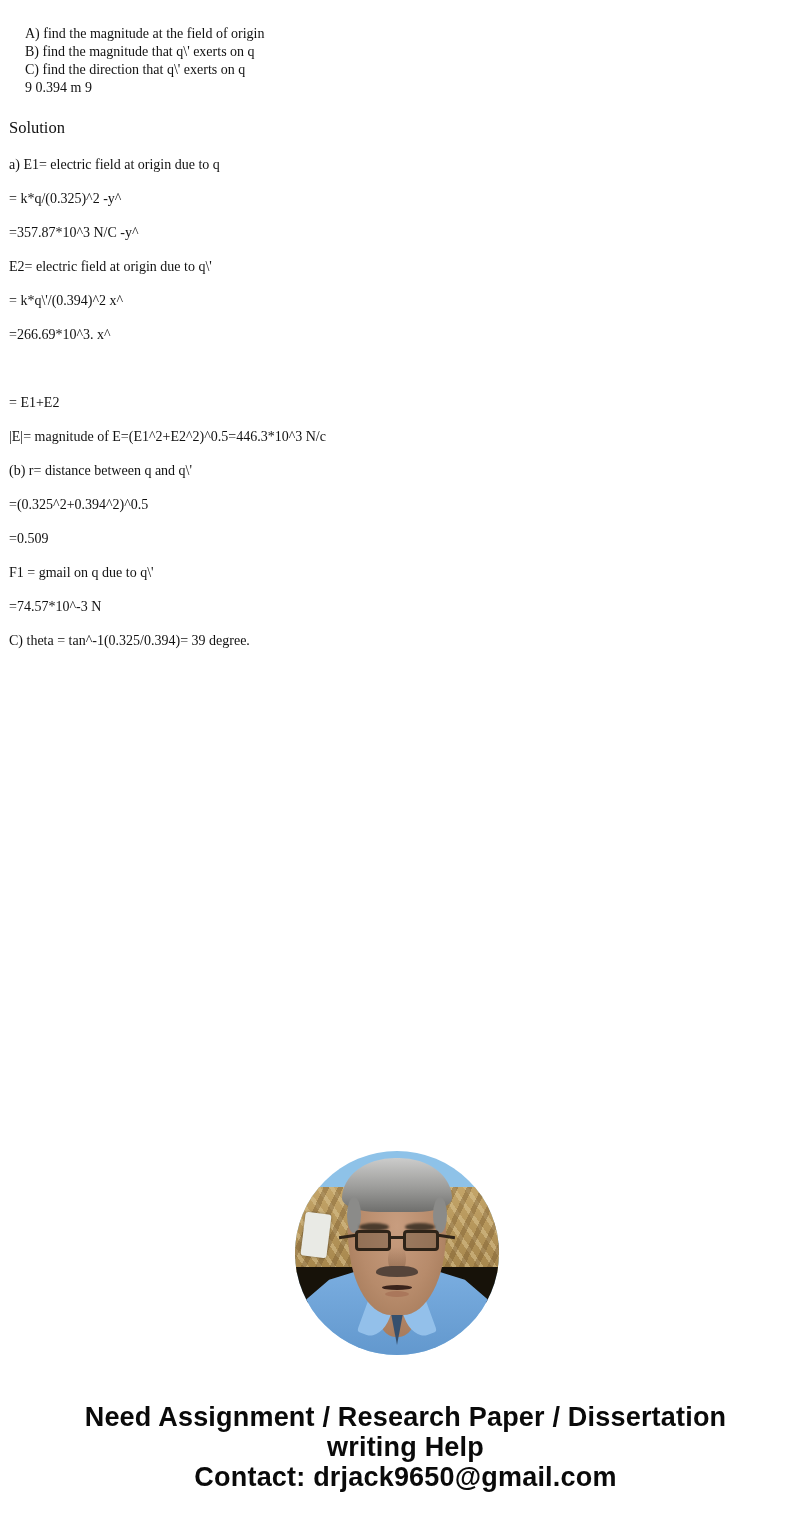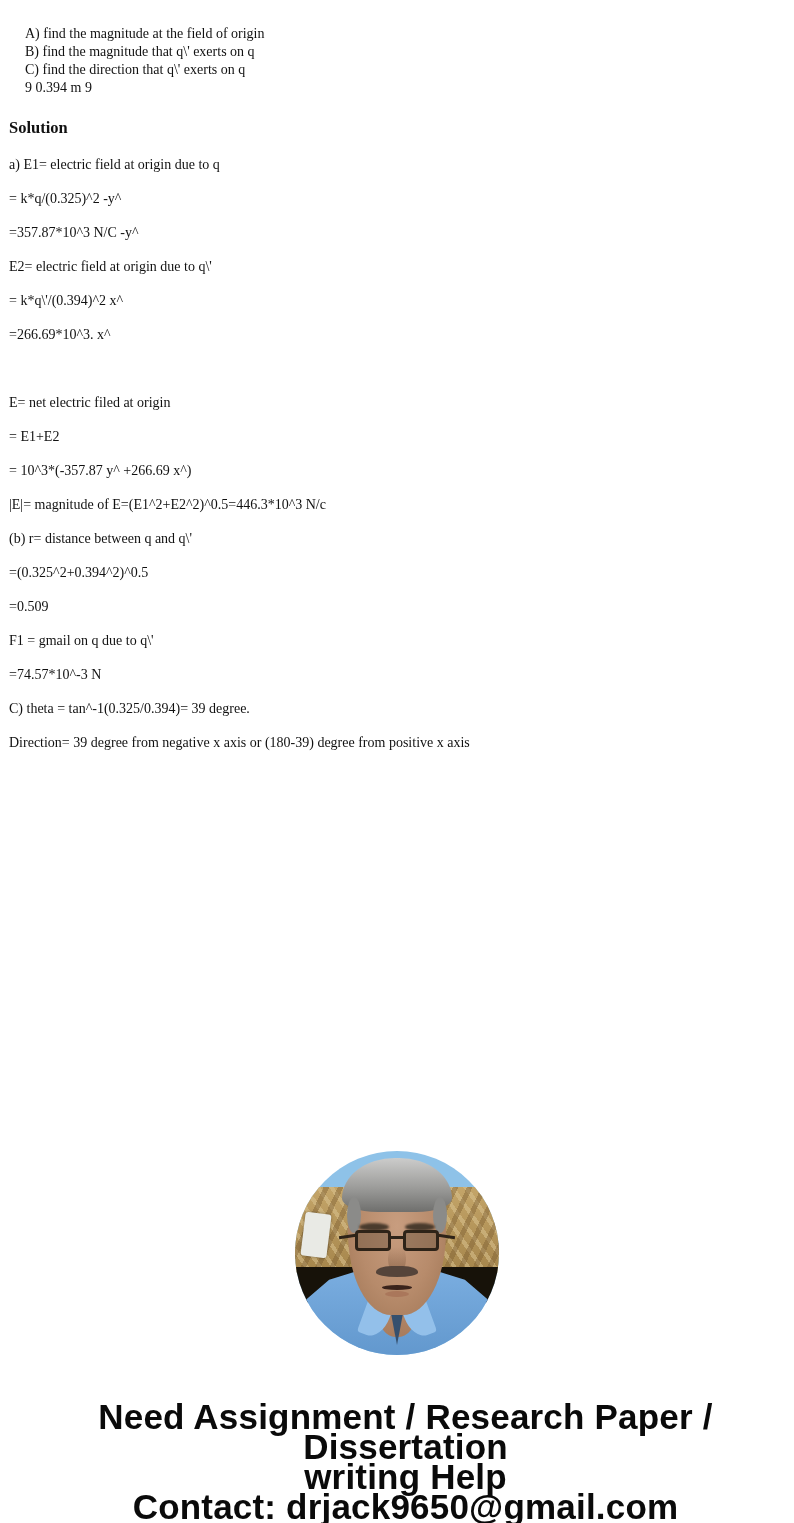--- a/index.html
+++ b/index.html
@@ -13,21 +13,21 @@
 
   
   .question-block {
     position:absolute; left:25px; top:25px;
     font-size:14px; line-height:18px;
   }
 
   
   .solution-heading {
     position:absolute; left:9px; top:118px;
-    font-size:16.5px; font-weight:bold;text-align:center;
+    font-size:16.5px; font-weight:normal;text-align:center;
   }
 
   
   .solution-body { position:absolute; left:9px; top:156px; font-size:14px; }
   .solution-body .para {
     min-height:18px; line-height:18px; margin:0 8px 16px 0;
     white-space:pre-wrap;
   }
 
   
@@ -109,21 +109,21 @@
     filter:blur(0.5px);
   }
   .av-mouth { left:87px; top:134px; width:30px; height:5px; background:#3a231b; border-radius:50%; }
   .av-lip { left:90px; top:140px; width:24px; height:6px; background:#aa775b; border-radius:50%; filter:blur(0.5px); }
 
   
   .footer {
     position:absolute; left:17px; right:0; top:1402px;
     text-align:center;
     font-family:"Liberation Sans", sans-serif;
-    font-weight:bold; font-size:35px; line-height:30px;
+    font-weight:bold; font-size:27px; line-height:30px;
     color:#0a0a0a; letter-spacing:0.2px;
   }
 </style>
 </head>
 <body>
 
 <div class="question-block">
   <div class="q-line">A) find the magnitude at the field of origin</div>
   <div class="q-line">B) find the magnitude that q\' exerts on q</div>
   <div class="q-line">C) find the direction that q\' exerts on q</div>
@@ -133,31 +133,28 @@
 <div class="solution-heading">Solution</div>
 
 <div class="solution-body">
   <div class="para">a) E1= electric field at origin due to q</div>
   <div class="para">= k*q/(0.325)^2 -y^</div>
   <div class="para">=357.87*10^3 N/C -y^</div>
   <div class="para">E2= electric field at origin due to q\'</div>
   <div class="para">= k*q\'/(0.394)^2 x^</div>
   <div class="para">=266.69*10^3. x^</div>
   <div class="para"></div>
-  <div class="para">E= net electric filed at origin</div>
   <div class="para">= E1+E2</div>
-  <div class="para">= 10^3*(-357.87 y^ +266.69 x^)</div>
   <div class="para">|E|= magnitude of E=(E1^2+E2^2)^0.5=446.3*10^3 N/c</div>
   <div class="para">(b) r= distance between q and q\'</div>
   <div class="para">=(0.325^2+0.394^2)^0.5</div>
   <div class="para">=0.509</div>
   <div class="para">F1 = gmail on q due to q\'</div>
   <div class="para">=74.57*10^-3 N</div>
   <div class="para">C) theta = tan^-1(0.325/0.394)= 39 degree.</div>
-  <div class="para">Direction= 39 degree from negative x axis or (180-39) degree from positive x axis</div>
 </div>
 
 <div class="avatar">
   <div class="av-sky"></div>
   <div class="av-wall"></div>
   <div class="av-panel"></div>
   <div class="av-band"></div>
   <div class="av-shirt"></div>
   <div class="av-neck"></div>
   <div class="av-collar-gap"></div>

